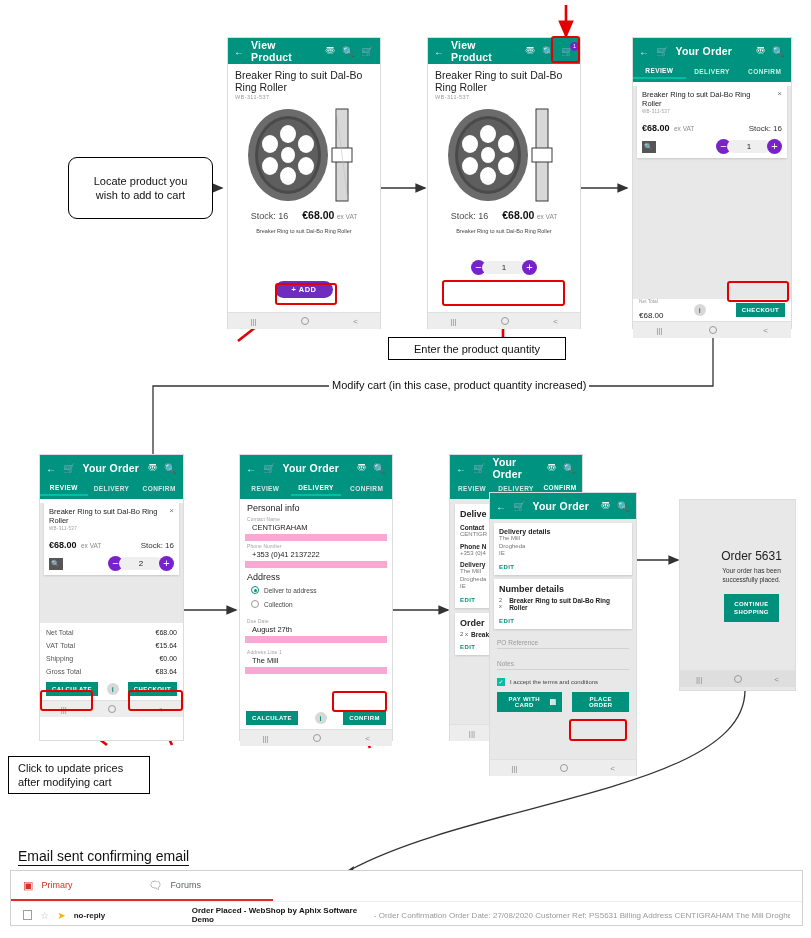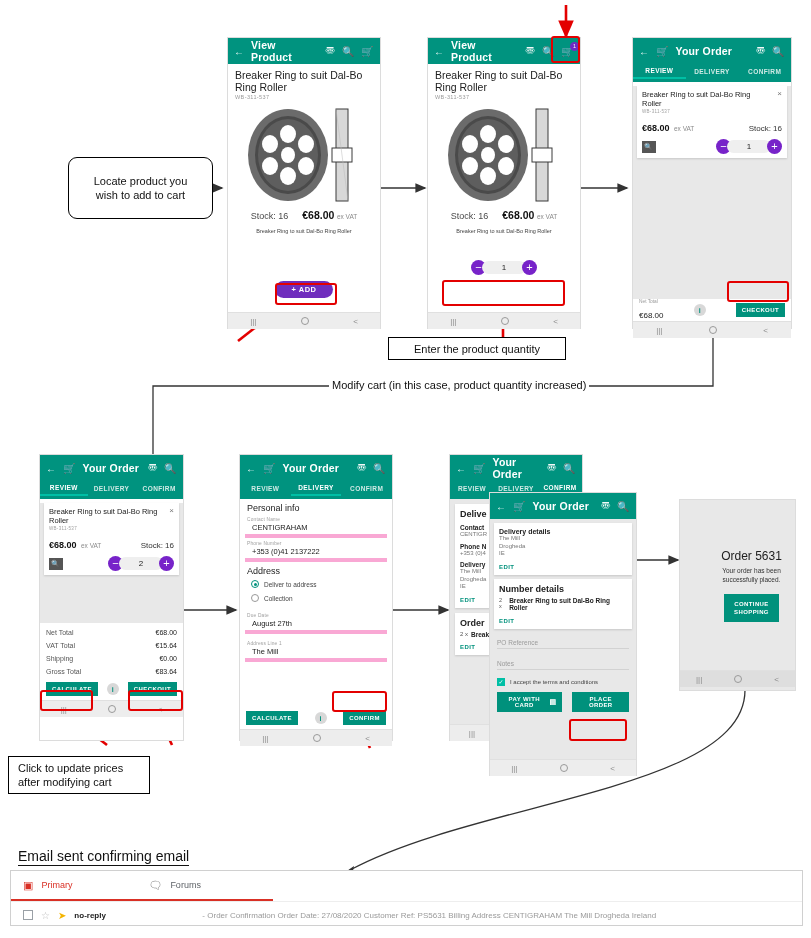--- a/index.html
+++ b/index.html
@@ -42,21 +42,21 @@
   .ctrlrow{display:flex;align-items:center;justify-content:space-between;margin-top:4px;}
 
   .totrow{display:flex;justify-content:space-between;font-size:7px;color:#555;padding:3px 6px;background:#fff;}
   .totrow b{color:#222;font-weight:normal;}
   .tealbtn{background:#00917c;color:#fff;font-size:6px;font-weight:bold;letter-spacing:.4px;padding:4px 6px;text-align:center;}
   .infodot{width:12px;height:12px;border-radius:50%;background:#d8d8d8;color:#00917c;font-size:7px;display:flex;align-items:center;justify-content:center;font-weight:bold;}
 
   
   .sec{font-size:9px;color:#222;padding:4px 7px 1px;}
   .flabel{font-size:4.8px;color:#a0a0a0;padding:3px 7px 0;letter-spacing:.2px;}
-  .fval{font-size:7.5px;color:#222;padding:1px 7px 2px;border-bottom:4px solid #f9a8d4;margin:0 5px;}
+  .fval{font-size:7.5px;color:#222;padding:1px 7px 2px;border-bottom:7px solid #f9a8d4;margin:0 5px;}
   .radio{display:flex;align-items:center;gap:5px;font-size:6.5px;color:#444;padding:3px 11px;}
   .rd{width:8px;height:8px;border-radius:50%;border:1.4px solid #00917c;box-sizing:border-box;}
   .rd.off{border-color:#999;}
   .rd.on::after{content:"";display:block;width:3px;height:3px;margin:1.5px;border-radius:50%;background:#00917c;}
 
   .revttl{font-size:9px;font-weight:bold;color:#222;}
   .revsub{font-size:6px;color:#777;line-height:7.5px;}
   .editl{font-size:6px;color:#00917c;font-weight:bold;letter-spacing:.4px;}
   .uline{border-bottom:1px solid #d2d2d2;font-size:6.5px;color:#9b9b9b;padding:4px 0 2px;}
   .chk{width:8px;height:8px;background:#00bfa5;color:#fff;font-size:6px;display:flex;align-items:center;justify-content:center;}
@@ -518,15 +518,16 @@
     <span style="flex:0 0 60px;"></span>
     <span style="color:#7a7a7a;font-size:11px;">🗨</span>
     <span style="color:#5f6368;">Forums</span>
   </div>
   <div style="height:2px;background:#d93025;width:262px;margin-left:0;"></div>
   <div class="mrow">
     <span style="width:8px;height:8px;border:1px solid #9aa0a6;display:inline-block;"></span>
     <span style="color:#bdbdbd;font-size:10px;">☆</span>
     <span style="color:#f4b400;font-size:10px;">➤</span>
     <span style="font-weight:bold;font-size:8px;width:120px;">no-reply</span>
+    <span class="msubj">Order Placed - WebShop by Aphix Software Demo</span>
     <span class="msnip" style="white-space:nowrap;overflow:hidden;">- Order Confirmation Order Date: 27/08/2020 Customer Ref: PS5631 Billing Address CENTIGRAHAM The Mill Drogheda Ireland</span>
   </div>
 </div>
 
 </body></html>

